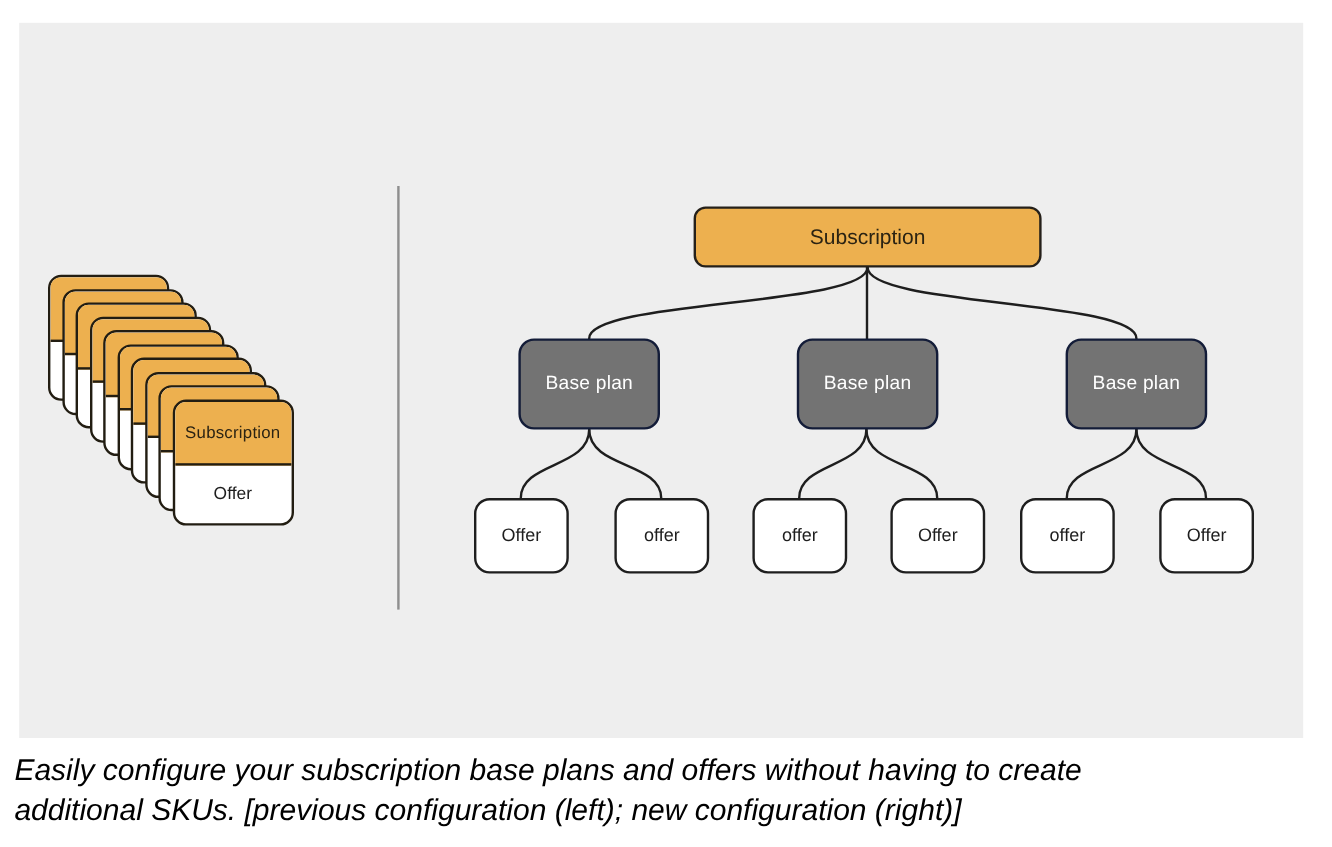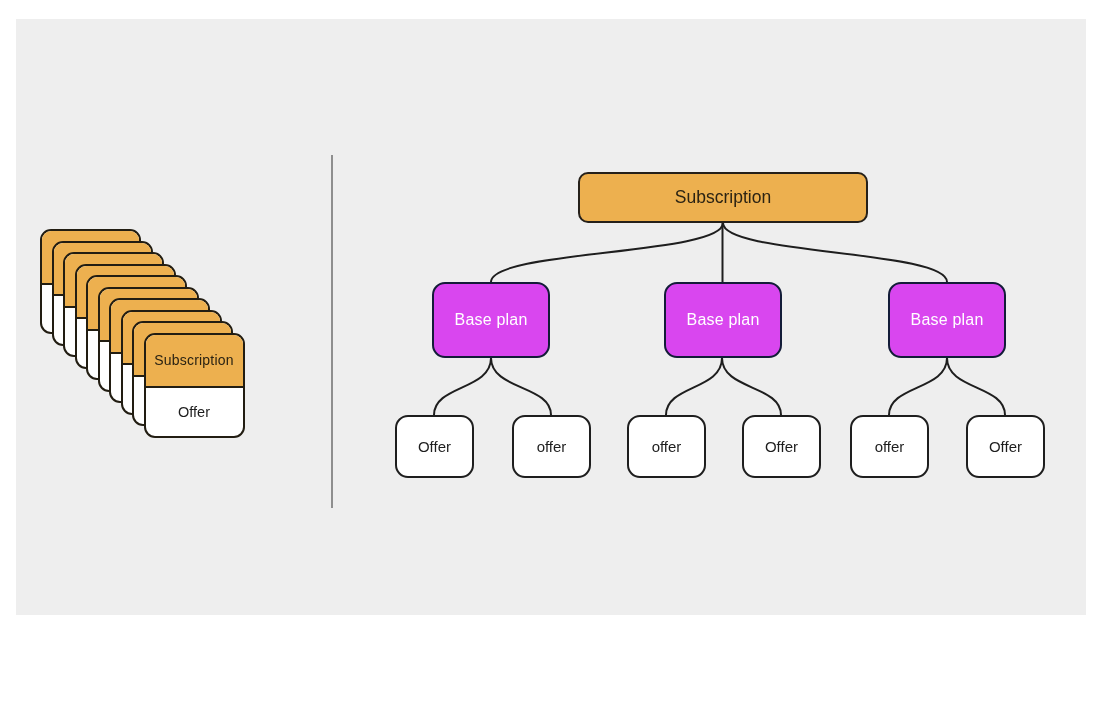--- a/index.html
+++ b/index.html
@@ -73,21 +73,21 @@
     left:562px;top:153px;           
     width:290px;height:51px;
     background:#EDB04F;
     border:2px solid #25201A;
     border-radius:10px;
     font-size:17.5px;font-weight:500;color:#2B2313;
   }
   .base-node{
     top:263px;
     width:118px;height:76px;
-    background:#d946ef;
+    background:#737373;
     border:2px solid #131C38;
     border-radius:13px;
     font-size:16px;font-weight:500;color:#ffffff;letter-spacing:.2px;
   }
   .base-1{left:416px;}
   .base-2{left:648px;}
   .base-3{left:872px;}
   .offer-node{
     top:396px;
     width:79px;height:63px;
@@ -208,13 +208,17 @@
     </div>
     <div class="node offer-node offer-5">
       <span>offer</span>
     </div>
     <div class="node offer-node offer-6">
       <span>Offer</span>
     </div>
 
   </div>
 
+  <div class="caption">
+    <div>Easily configure your subscription base plans and offers without having to create</div>
+    <div>additional SKUs. [previous configuration (left); new configuration (right)]</div>
+  </div>
 </div>
 
 </body></html>

